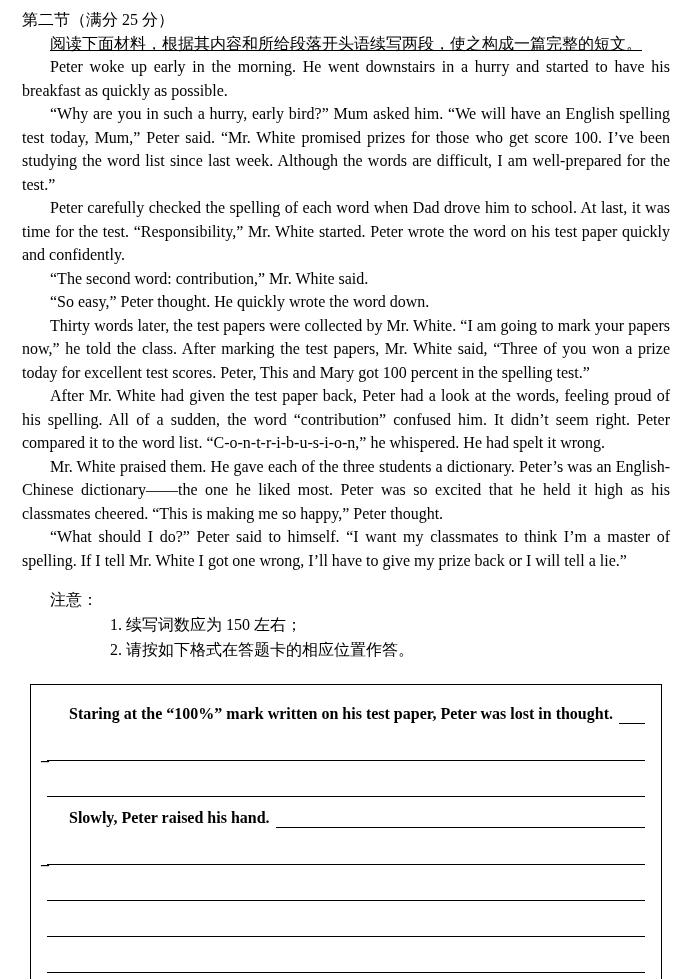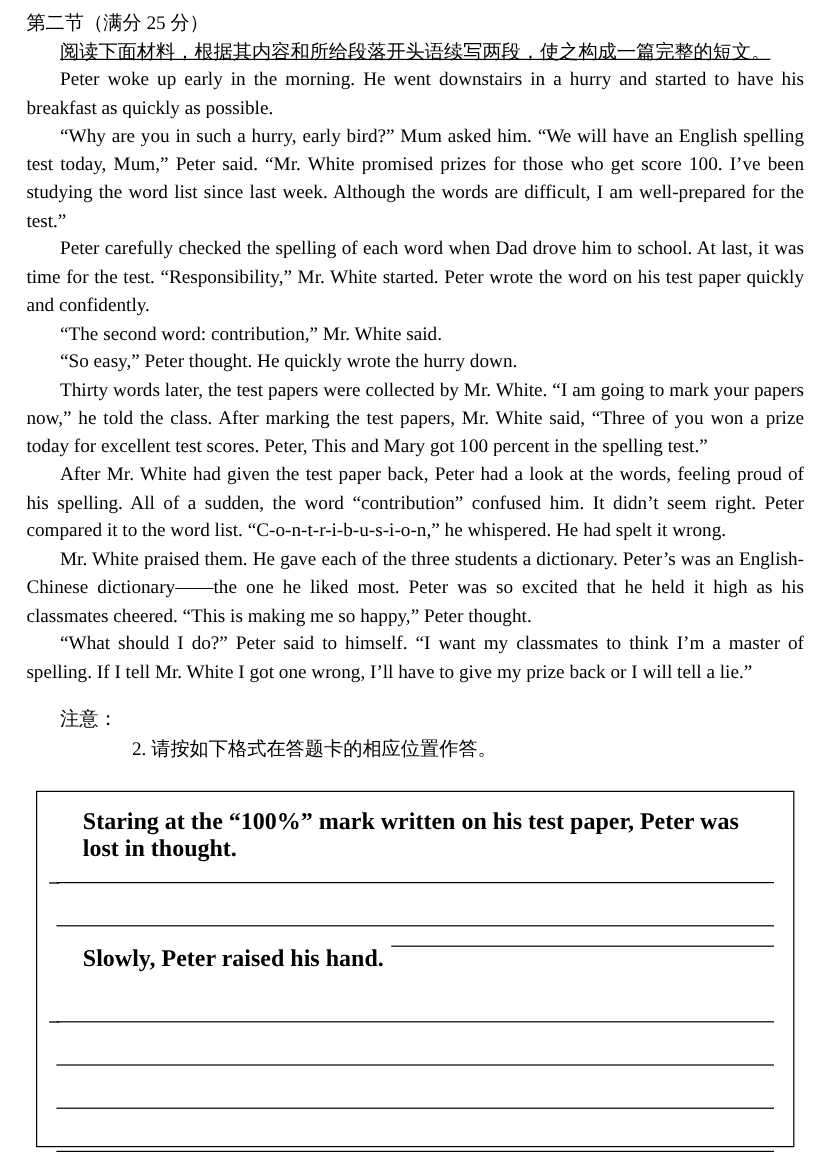--- a/index.html
+++ b/index.html
@@ -52,29 +52,29 @@
   }
   .answer-box {
     box-sizing: border-box;
     border: 1.6px solid #000;
     margin: 22px 8px 0 8px;
     padding: 14px 14px 12px 14px;
     height: 297px;
   }
   .prompt-row {
     display: flex;
-    align-items: flex-start;
+    align-items: flex-end;
     font-weight: bold;
-    font-size: 20px;
+    font-size: 16px;
     line-height: 22px;
     padding-left: 24px;
     height: 26px;
   }
   .prompt-row.second {
-    margin-top: 16px;
+    margin-top: 4px;
     height: 28px;
   }
   .prompt-row .fill {
     flex: 1;
     border-bottom: 1.3px solid #000;
     margin: 0 2px 1px 6px;
     height: 0;
   }
   .blank-line {
     height: 35px;
@@ -97,29 +97,30 @@
 
   <div class="section-title">第二节（满分 25 分）</div>
 
   <div class="instruction">阅读下面材料，根据其内容和所给段落开头语续写两段，使之构成一篇完整的短文。</div>
 
   <div class="passage">
     <p>Peter woke up early in the morning. He went downstairs in a hurry and started to have his breakfast as quickly as possible.</p>
     <p>“Why are you in such a hurry, early bird?” Mum asked him. “We will have an English spelling test today, Mum,” Peter said. “Mr. White promised prizes for those who get score 100. I’ve been studying the word list since last week. Although the words are difficult, I am well-prepared for the test.”</p>
     <p>Peter carefully checked the spelling of each word when Dad drove him to school. At last, it was time for the test. “Responsibility,” Mr. White started. Peter wrote the word on his test paper quickly and confidently.</p>
     <p>“The second word: contribution,” Mr. White said.</p>
-    <p>“So easy,” Peter thought. He quickly wrote the hurry down.</p>
+    <p>“So easy,” Peter thought. He quickly wrote the word down.</p>
     <p>Thirty words later, the test papers were collected by Mr. White. “I am going to mark your papers now,” he told the class. After marking the test papers, Mr. White said, “Three of you won a prize today for excellent test scores. Peter, This and Mary got 100 percent in the spelling test.”</p>
     <p>After Mr. White had given the test paper back, Peter had a look at the words, feeling proud of his spelling. All of a sudden, the word “contribution” confused him. It didn’t seem right. Peter compared it to the word list. “C-o-n-t-r-i-b-u-s-i-o-n,” he whispered. He had spelt it wrong.</p>
     <p>Mr. White praised them. He gave each of the three students a dictionary. Peter’s was an English-Chinese dictionary——the one he liked most. Peter was so excited that he held it high as his classmates cheered. “This is making me so happy,” Peter thought.</p>
     <p>“What should I do?” Peter said to himself. “I want my classmates to think I’m a master of spelling. If I tell Mr. White I got one wrong, I’ll have to give my prize back or I will tell a lie.”</p>
   </div>
 
   <div class="notes">
     <div class="notes-label">注意：</div>
+    <div class="note-item">1. 续写词数应为 150 左右；</div>
     <div class="note-item">2. 请按如下格式在答题卡的相应位置作答。</div>
   </div>
 
   <div class="answer-box">
 
     <div class="prompt-row">
       <span>Staring at the “100%” mark written on his test paper, Peter was lost in thought.</span>
       <span class="fill"></span>
     </div>
 

